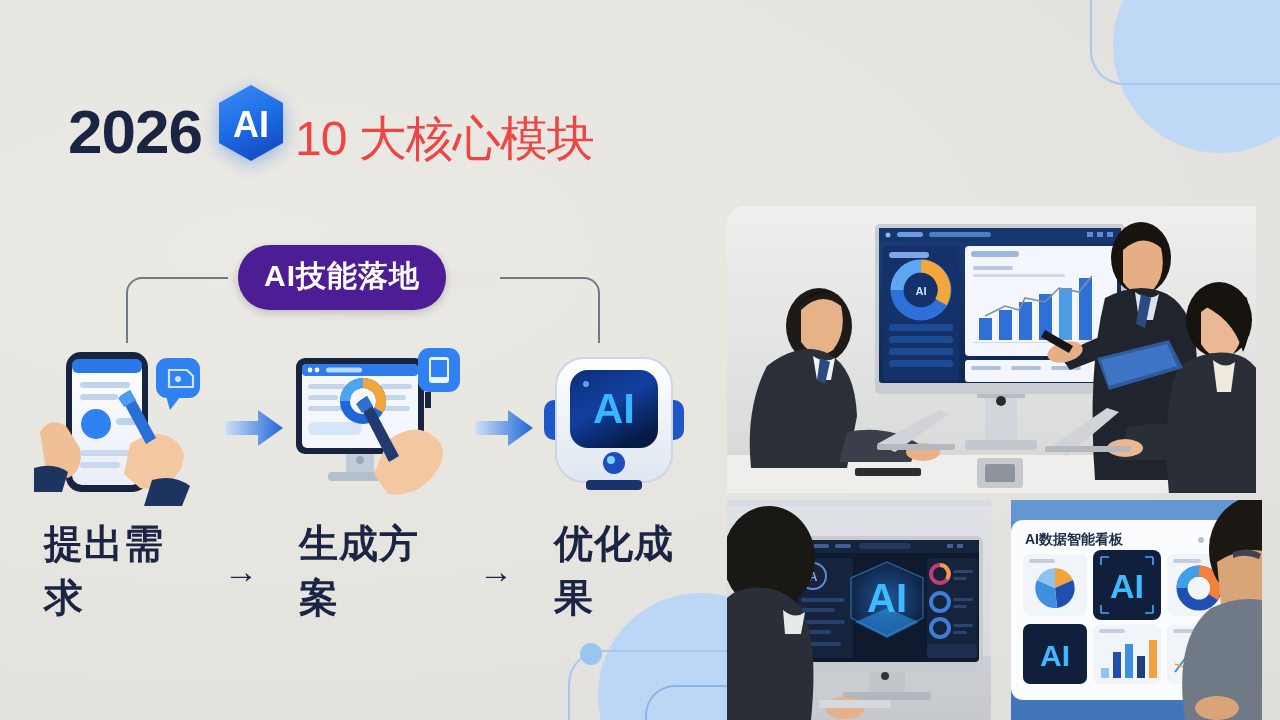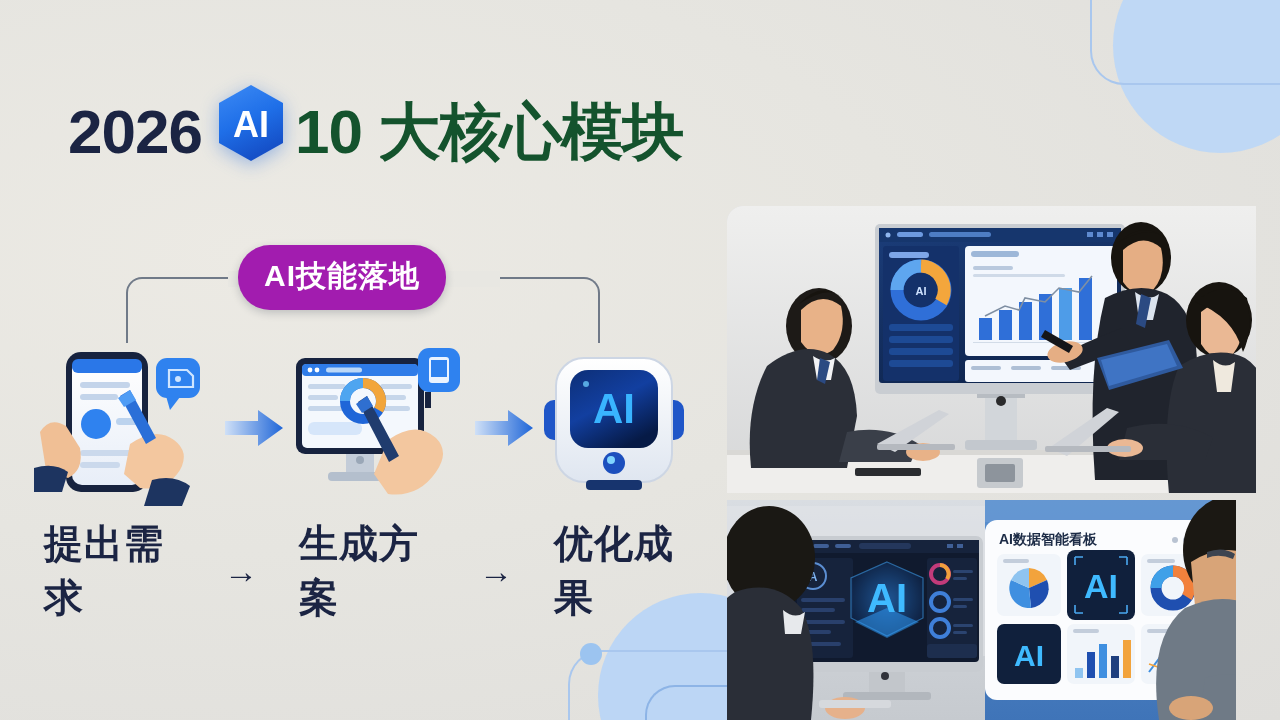--- a/index.html
+++ b/index.html
@@ -57,38 +57,38 @@
   .title-row {
     position: absolute; left: 68px; top: 83px;
     display: flex; align-items: flex-end;
     white-space: nowrap;
   }
   .title-dark {
     font-size: 62px; font-weight: bold; color: #1b2443;
     letter-spacing: -1px; line-height: 1;
   }
   .title-blue {
-    font-size: 62px; font-weight: bold; color: #14532d;
+    font-size: 48px; font-weight: normal; color: #ef4444;
     letter-spacing: -1px; line-height: 1;
   }
   .hex-badge {
     width: 74px; height: 80px;
     margin: 0 7px 0 12px;
     position: relative; flex: 0 0 auto;
     filter: drop-shadow(0 4px 9px rgba(40,110,220,.42));
   }
   .hex-badge svg { display: block; }
 
   
   .flow { position: absolute; left: 0; top: 195px; width: 700px; height: 400px; }
 
   .pill {
     position: absolute; left: 238px; top: 50px;
     padding: 11px 26px 13px;
-    background: #a21caf;
+    background: #4c1d95;
     color: #ffffff;
     font-size: 30px; font-weight: bold;
     border-radius: 32px;
     letter-spacing: 1px;
     box-shadow: 0 3px 8px rgba(30,40,60,.22);
   }
 
   .bracket {
     position: absolute; left: 126px; top: 82px;
     width: 474px; height: 66px;
@@ -128,21 +128,21 @@
 
   .photo {
     position: absolute; overflow: hidden;
     background: #d9dade;
   }
   .photo-top {
     left: 0; top: 0; width: 529px; height: 287px;
     border-top-left-radius: 16px;
   }
   .photo-bl { left: 0; top: 294px; width: 264px; height: 220px; }
-  .photo-br { left: 258px; top: 294px; width: 251px; height: 220px; }
+  .photo-br { left: 284px; top: 294px; width: 251px; height: 220px; }
 
   .photo svg { display: block; width: 100%; height: 100%; }
 </style>
 </head>
 <body>
 
 <div class="deco deco-circle-tr"></div>
 <div class="deco deco-line-tr"></div>
 <div class="deco deco-circle-b"></div>
 <div class="deco deco-line-b1"></div>

